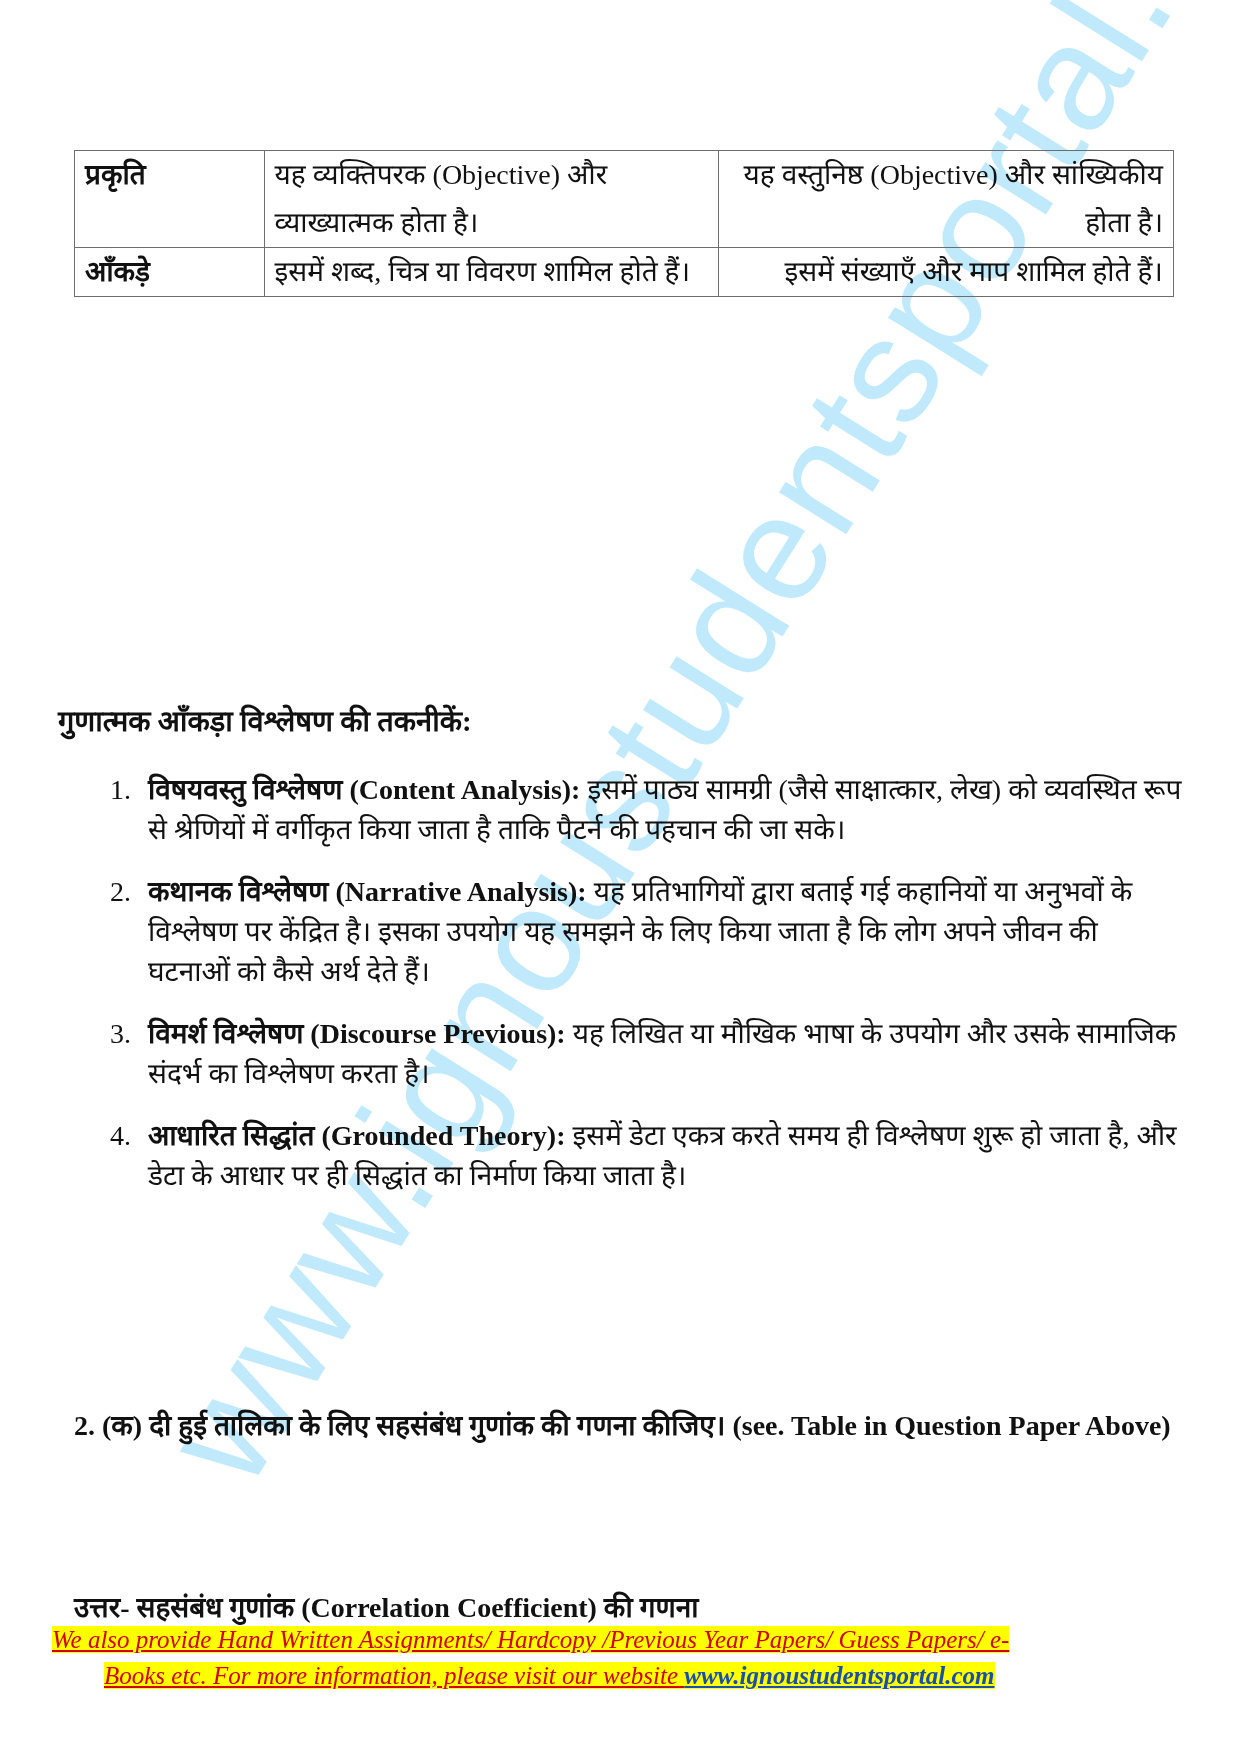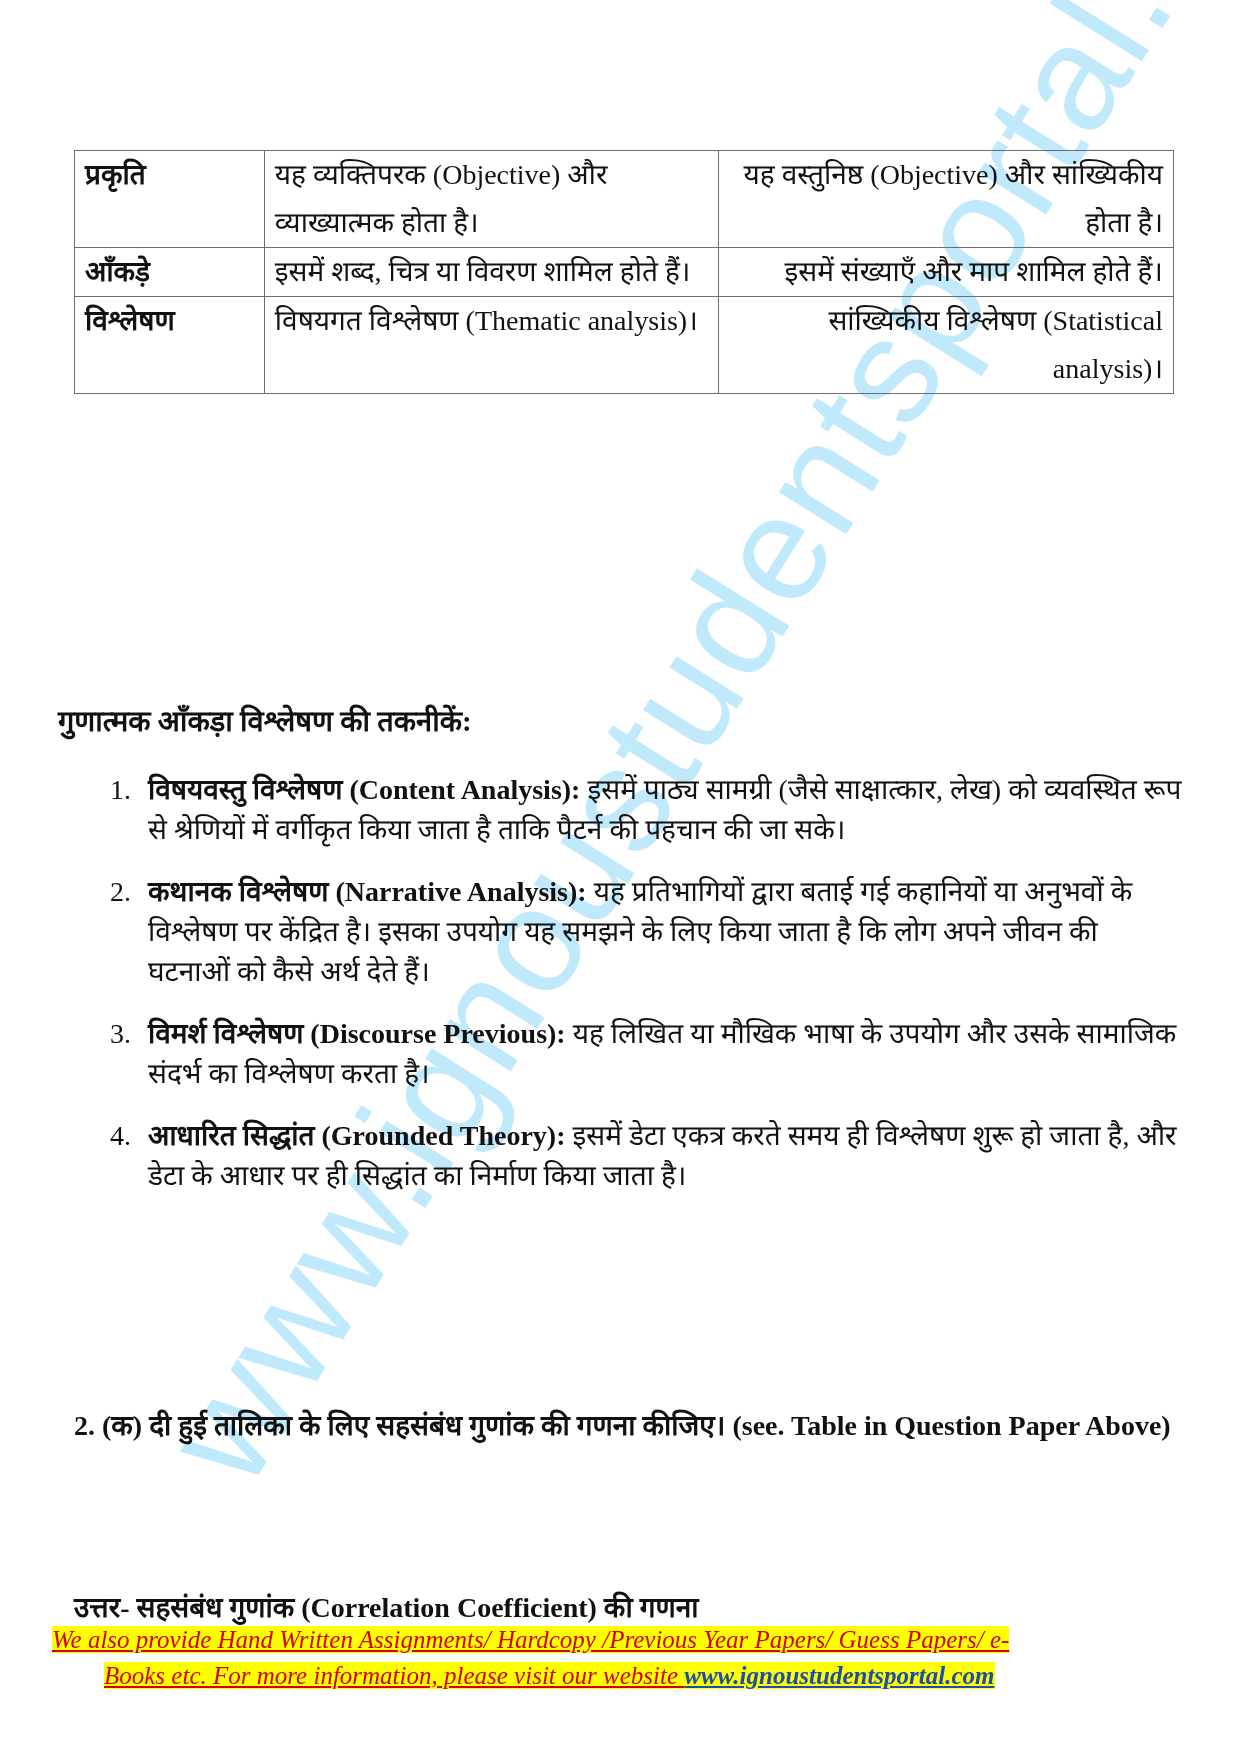--- a/index.html
+++ b/index.html
@@ -71,25 +71,20 @@
       <tr>
         <td class="c1">प्रकृति</td>
         <td class="c2">यह व्यक्तिपरक (Objective) और व्याख्यात्मक होता है।</td>
         <td class="c3">यह वस्तुनिष्ठ (Objective) और सांख्यिकीय होता है।</td>
       </tr>
       <tr>
         <td class="c1">आँकड़े</td>
         <td class="c2">इसमें शब्द, चित्र या विवरण शामिल होते हैं।</td>
         <td class="c3">इसमें संख्याएँ और माप शामिल होते हैं।</td>
       </tr>
-      <tr>
-        <td class="c1">विश्लेषण</td>
-        <td class="c2">विषयगत विश्लेषण (Thematic analysis)।</td>
-        <td class="c3">सांख्यिकीय विश्लेषण (Statistical analysis)।</td>
-      </tr>
     </tbody>
   </table>
 
   <div class="h-section">गुणात्मक आँकड़ा विश्लेषण की तकनीकें:</div>
 
   <ol class="techs">
     <li>
       <span class="num">1.</span><b>विषयवस्तु विश्लेषण (Content Analysis):</b><span> इसमें पाठ्य सामग्री (जैसे साक्षात्कार, लेख) को व्यवस्थित रूप से श्रेणियों में वर्गीकृत किया जाता है ताकि पैटर्न की पहचान की जा सके।</span>
     </li>
     <li>

